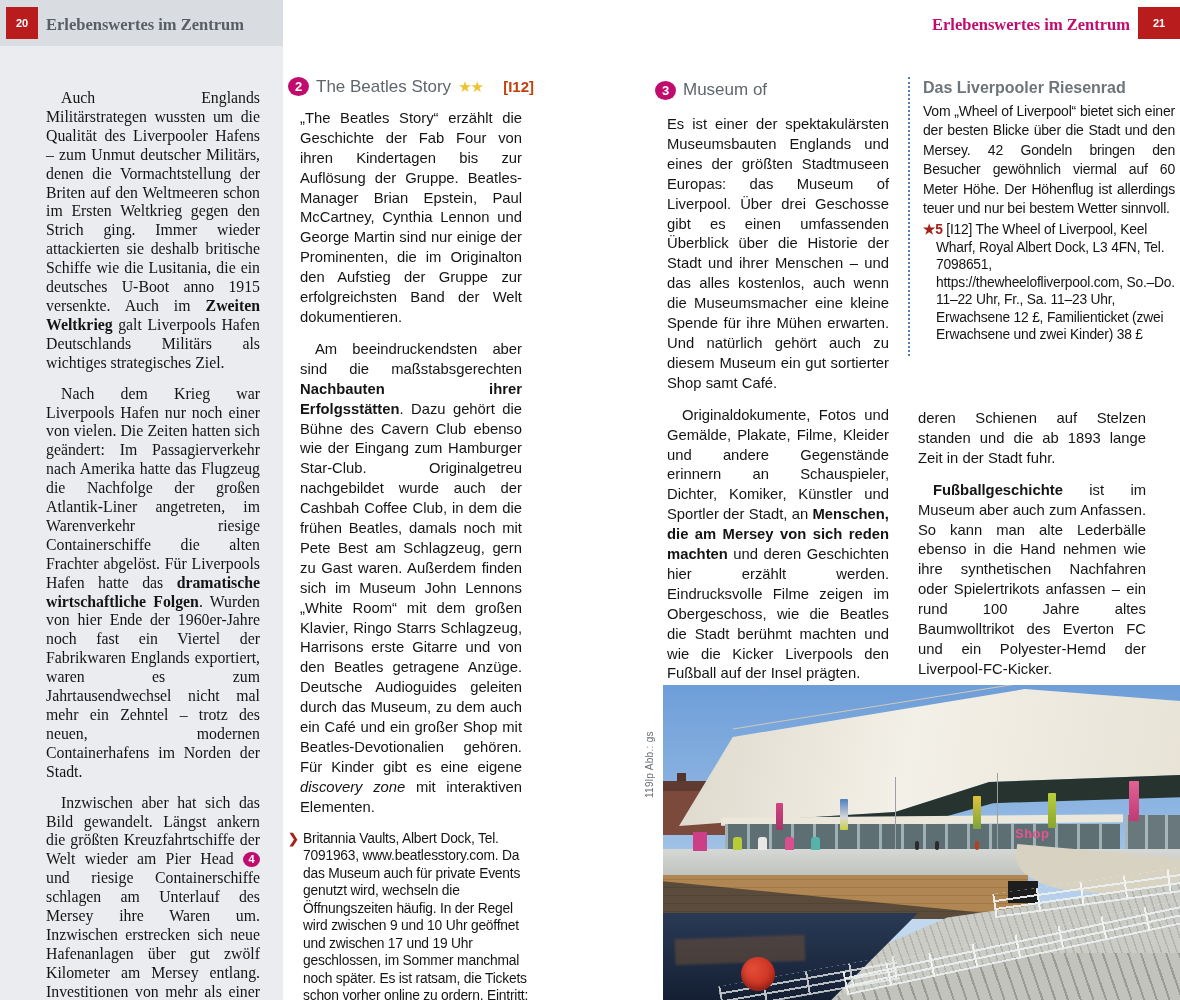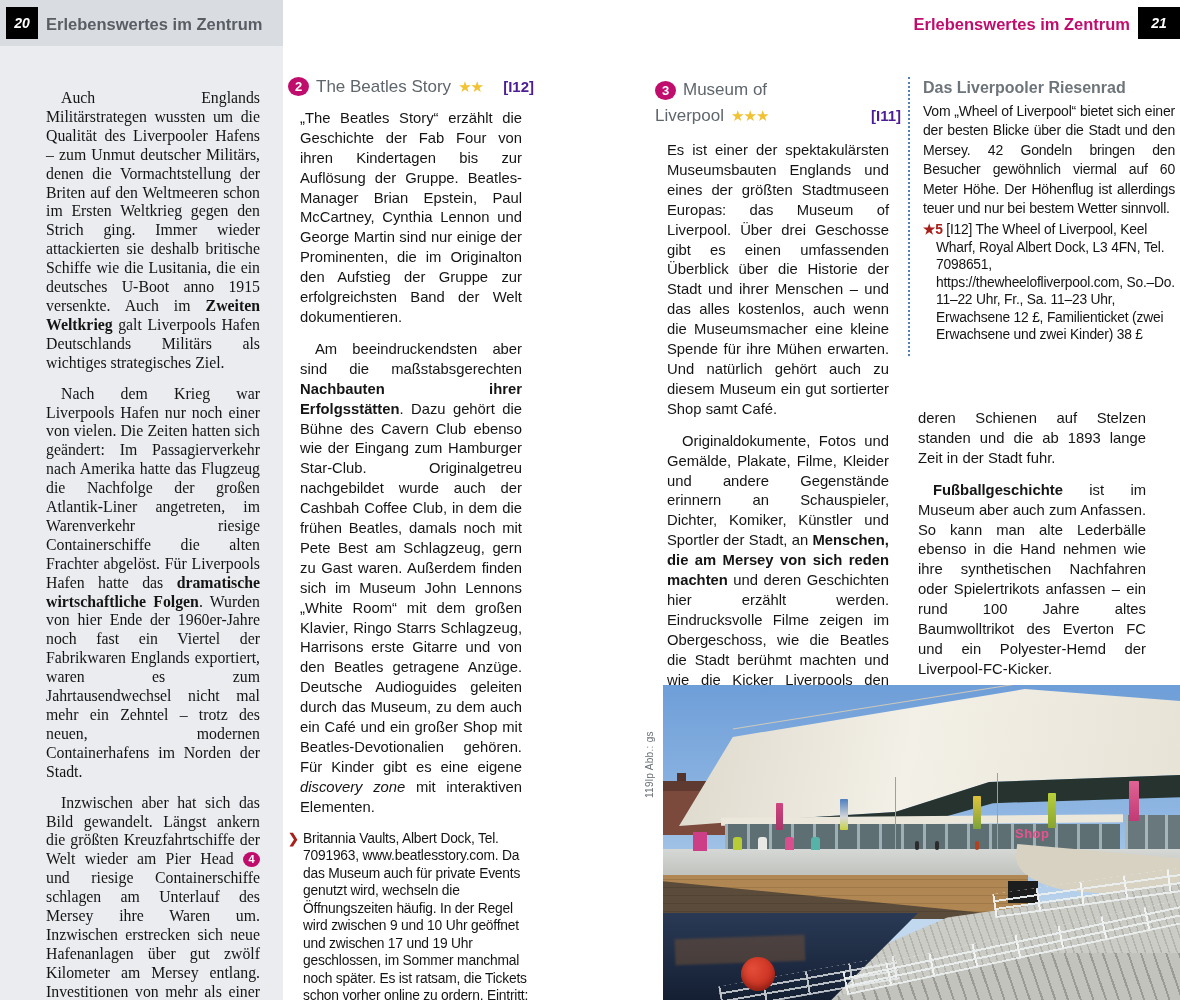--- a/index.html
+++ b/index.html
@@ -3,24 +3,24 @@
 <meta charset="utf-8">
 <style>
   html,body{margin:0;padding:0;}
   body{width:1180px;height:1000px;position:relative;background:#fff;overflow:hidden;
        font-family:"Liberation Sans",sans-serif;color:#141414;}
   .abs{position:absolute;}
 
   
   .left-panel{left:0;top:0;width:283px;height:1000px;background:#eaecef;}
   .band-left{left:0;top:0;width:283px;height:46px;background:#d9dce1;}
-  .pagenum{background:#000000;color:#fff;font-weight:700;font-size:14px;text-align:center;font-style:italic;}
+  .pagenum{background:#b91c1c;color:#fff;font-weight:700;font-size:11px;text-align:center;}
   .pagenum-left{left:6px;top:7px;width:32px;height:32px;line-height:32px;}
   .pagenum-right{left:1138px;top:7px;width:42px;height:32px;line-height:32px;}
-  .header-title{font-weight:700;font-size:16.5px;top:15px;}
+  .header-title{font-weight:700;font-size:16.5px;top:15px;font-family:Liberation Serif, serif;}
   .header-title-left{left:46px;color:#595e64;}
   .header-title-right{right:50px;color:#c00d6d;}
 
   
   .col{text-align:justify;}
   .col p{margin:12px;}
   .serifcol{left:34px;top:77px;width:238px;font-family:"Liberation Serif",serif;
             font-size:15.8px;line-height:18.9px;}
   .serifcol p{text-indent:15px;}
   .sanscol{font-size:14.8px;line-height:19.9px;}
@@ -36,21 +36,21 @@
              width:17px;height:15px;line-height:15px;text-align:center;
              font-family:"Liberation Sans",sans-serif;font-size:11px;font-weight:700;
              text-indent:0;vertical-align:1px;}
 
   
   .entry-head{display:flex;align-items:center;gap:7px;margin-bottom:10px;}
   .entry-circle{flex:0 0 auto;width:21px;height:19px;border-radius:50%;background:#c00d6d;
                 color:#fff;font-size:13px;font-weight:700;line-height:19px;text-align:center;}
   .entry-title{font-size:17px;font-weight:400;color:#5f666c;white-space:nowrap;}
   .stars{color:#f1c232;font-size:15px;letter-spacing:-1px;white-space:nowrap;}
-  .entry-ref{margin-left:auto;color:#4c1d95;font-size:15px;font-weight:700;}
+  .entry-ref{margin-left:auto;color:#c2410c;font-size:15px;font-weight:700;}
   .head2row{margin-bottom:8px;}
   .head2row .row{display:flex;align-items:center;gap:7px;height:26px;}
 
   
   .info{position:relative;font-size:13.8px;line-height:17.5px;letter-spacing:-0.2px;
         padding-left:15px;margin-top:4px;text-align:left;}
   .info-arrow{position:absolute;left:0;top:0;color:#a8201a;font-weight:700;font-size:13px;}
 
   
   .tipbox{left:908px;top:77px;width:252px;border-left:2px dotted #4f7fb5;
@@ -151,25 +151,20 @@
   </div>
 
 </div>
 
 <div class="abs col sanscol col3">
   <div class="head2row">
     <div class="row">
       <span class="entry-circle">3</span>
       <span class="entry-title">Museum of</span>
     </div>
-    <div class="row">
-      <span class="entry-title">Liverpool</span>
-      <span class="stars">★★★</span>
-      <span class="entry-ref">[I11]</span>
-    </div>
   </div>
   <p><span>Es ist einer der spektakulärsten Museumsbauten Englands und eines der größten Stadtmuseen Europas: das Museum of Liverpool. Über drei Geschosse gibt es einen umfassenden Überblick über die Historie der Stadt und ihrer Menschen – und das alles kostenlos, auch wenn die Museumsmacher eine kleine Spende für ihre Mühen erwarten. Und natürlich gehört auch zu diesem Museum ein gut sortierter Shop samt Café.</span></p>
   <p class="ind"><span>Originaldokumente, Fotos und Gemälde, Plakate, Filme, Kleider und andere Gegenstände erinnern an Schauspieler, Dichter, Komiker, Künstler und Sportler der Stadt, an </span><span class="seg-b">Menschen, die am Mersey von sich reden machten</span><span> und deren Geschichten hier erzählt werden. Eindrucksvolle Filme zeigen im Obergeschoss, wie die Beatles die Stadt berühmt machten und wie die Kicker Liverpools den Fußball auf der Insel prägten.</span></p>
   <p class="ind"><span>„Lion“ heißt die </span><span class="seg-b">Dampflok</span><span>, die anno 1838 Liverpool mit Manchester verband und heute ebenso im Museum zu finden ist wie die Hochbahn (</span><span class="seg-b">Liverpool Overhead</span><span>), eine Elektrobahn,</span></p>
 </div>
 
 <div class="abs tipbox">
   <div class="tip-title">Das Liverpooler Riesenrad</div>
   <div class="tip-text">Vom „Wheel of Liverpool“ bietet sich einer der besten Blicke über die Stadt und den Mersey. 42 Gondeln bringen den Besucher gewöhnlich viermal auf 60 Meter Höhe. Der Höhenflug ist allerdings teuer und nur bei bestem Wetter sinnvoll.</div>
   <div class="tip-info"><span class="seg-red">★5 </span><span>[I12] The Wheel of Liverpool, Keel Wharf, Royal Albert Dock, L3 4FN, Tel. 7098651, https://thewheelofliverpool.com, So.–Do. 11–22 Uhr, Fr., Sa. 11–23 Uhr, Erwachsene 12 £, Familienticket (zwei Erwachsene und zwei Kinder) 38 £</span></div>

